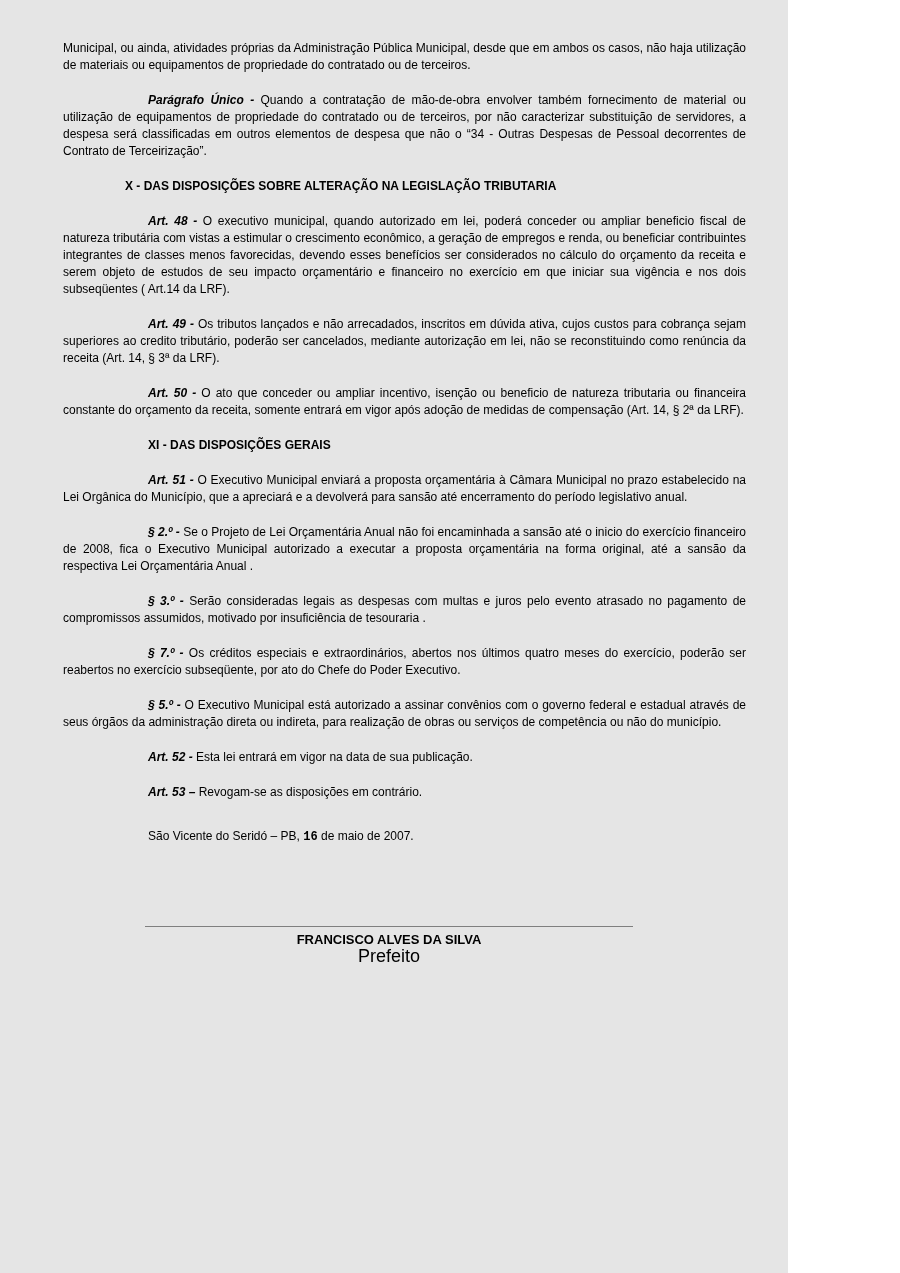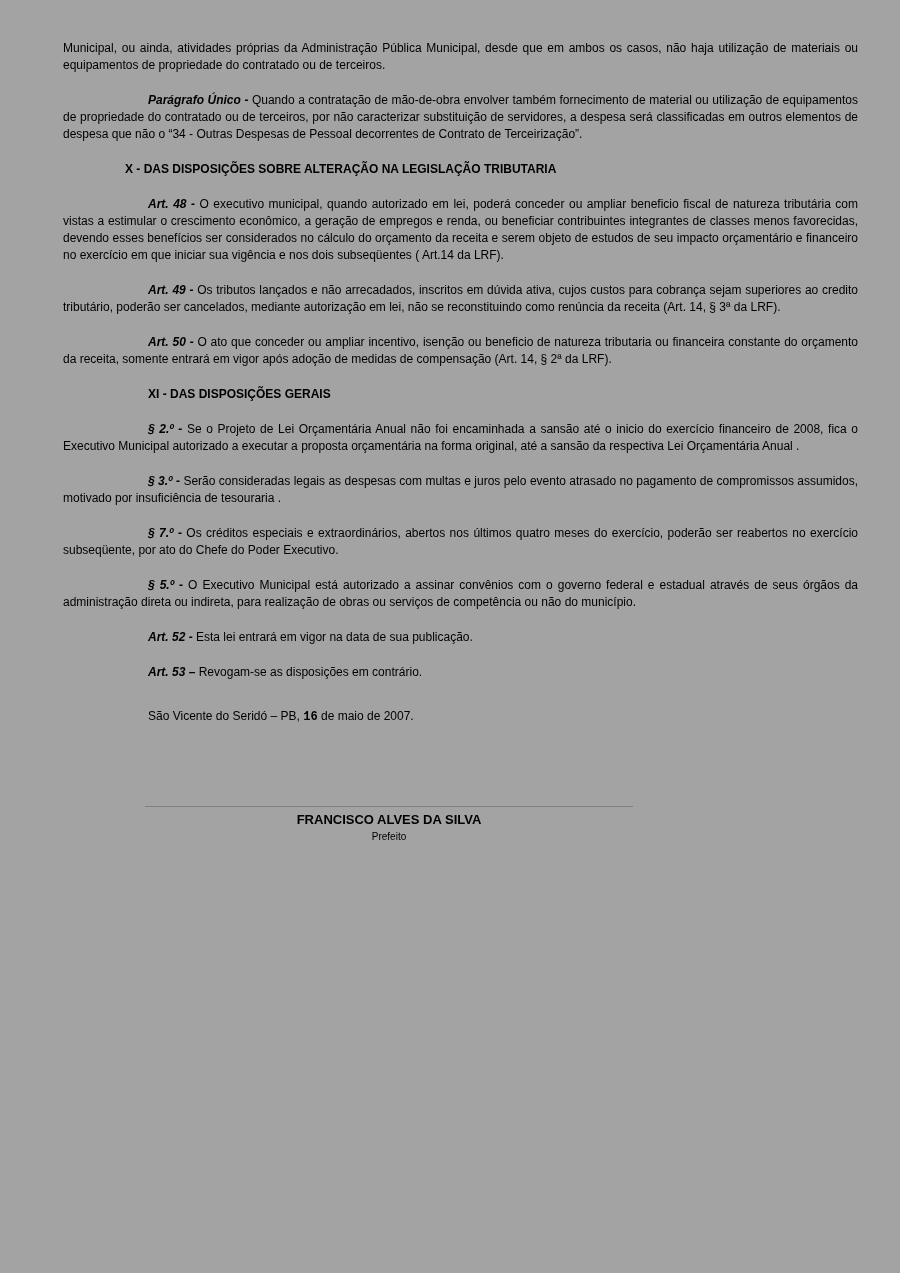--- a/index.html
+++ b/index.html
@@ -2,23 +2,23 @@
 <html><head>
 <meta charset="utf-8">
 <style>
   html, body {
     margin: 0;
     padding: 0;
     background: #ffffff;
   }
   .page {
     position: relative;
-    width: 900px;
+    width: 788px;
     height: 1273px;
-    background: #a3a3a3;
+    background: #e5e5e5;
     overflow: hidden;
     font-family: "Liberation Sans", "DejaVu Sans", sans-serif;
     font-size: 12px;
     line-height: 17px;
     color: #000000;
   }
   .doc {
     padding: 40px 42px 0 63px;
   }
   .para {
@@ -55,21 +55,21 @@
     height: 0;
     border-top: 1px solid #7f7f7f;
     margin-bottom: 4px;
   }
   .signature-name {
     font-weight: bold;
     font-size: 13px;
     line-height: 17px;
   }
   .signature-role {
-    font-size: 10px;
+    font-size: 18px;
     line-height: 17px;
   }
 </style>
 </head>
 <body>
 
 <div class="page">
   <div class="doc">
 
     <p class="para continuation"><span>Municipal, ou ainda, atividades próprias da Administração Pública Municipal, desde que em ambos os casos, não haja utilização de materiais ou equipamentos de propriedade do contratado ou de terceiros.</span></p>
@@ -79,20 +79,21 @@
     <div class="heading heading-x">X - DAS DISPOSIÇÕES SOBRE ALTERAÇÃO NA LEGISLAÇÃO TRIBUTARIA</div>
 
     <p class="para"><span class="lead">Art. 48 - </span><span>O executivo municipal, quando autorizado em lei, poderá conceder ou ampliar beneficio fiscal de natureza tributária com vistas a estimular o crescimento econômico, a geração de empregos e renda, ou beneficiar contribuintes integrantes de classes menos favorecidas, devendo esses benefícios ser considerados no cálculo do orçamento da receita e serem objeto de estudos de seu impacto orçamentário e financeiro no exercício em que iniciar sua vigência e nos dois subseqüentes ( Art.14 da LRF).</span></p>
 
     <p class="para"><span class="lead">Art. 49 - </span><span>Os tributos lançados e não arrecadados, inscritos em dúvida ativa, cujos custos para cobrança sejam superiores ao credito tributário, poderão ser cancelados, mediante autorização em lei, não se reconstituindo como renúncia da receita (Art. 14, § 3ª da LRF).</span></p>
 
     <p class="para"><span class="lead">Art. 50 - </span><span>O ato que conceder ou ampliar incentivo, isenção ou beneficio de natureza tributaria ou financeira constante do orçamento da receita, somente entrará em vigor após adoção de medidas de compensação (Art. 14,  §  2ª da LRF).</span></p>
 
     <div class="heading heading-xi">XI - DAS DISPOSIÇÕES GERAIS</div>
 
+    <p class="para"><span class="lead">Art. 51 - </span><span>O Executivo Municipal enviará a proposta orçamentária à Câmara Municipal no prazo estabelecido na Lei Orgânica do Município, que a apreciará e a devolverá para sansão até encerramento do período legislativo anual.</span></p>
 
 
     <p class="para"><span class="lead">§ 2.º - </span><span>Se o Projeto de Lei Orçamentária Anual  não foi encaminhada a sansão até o inicio do exercício financeiro de 2008, fica o Executivo Municipal autorizado a executar a proposta orçamentária na forma original, até a sansão da respectiva Lei Orçamentária Anual .</span></p>
 
     <p class="para"><span class="lead">§ 3.º - </span><span>Serão consideradas legais as despesas com multas e juros pelo evento atrasado no pagamento de compromissos assumidos, motivado por insuficiência de tesouraria .</span></p>
 
     <p class="para"><span class="lead">§ 7.º - </span><span>Os créditos especiais e extraordinários, abertos nos últimos quatro meses do exercício, poderão ser reabertos no exercício subseqüente, por ato do Chefe do Poder Executivo.</span></p>
 
     <p class="para"><span class="lead">§ 5.º - </span><span>O Executivo Municipal está autorizado a assinar convênios com o governo federal e estadual através de seus órgãos da administração direta ou indireta, para realização de obras ou serviços de competência ou não do município.</span></p>
 

